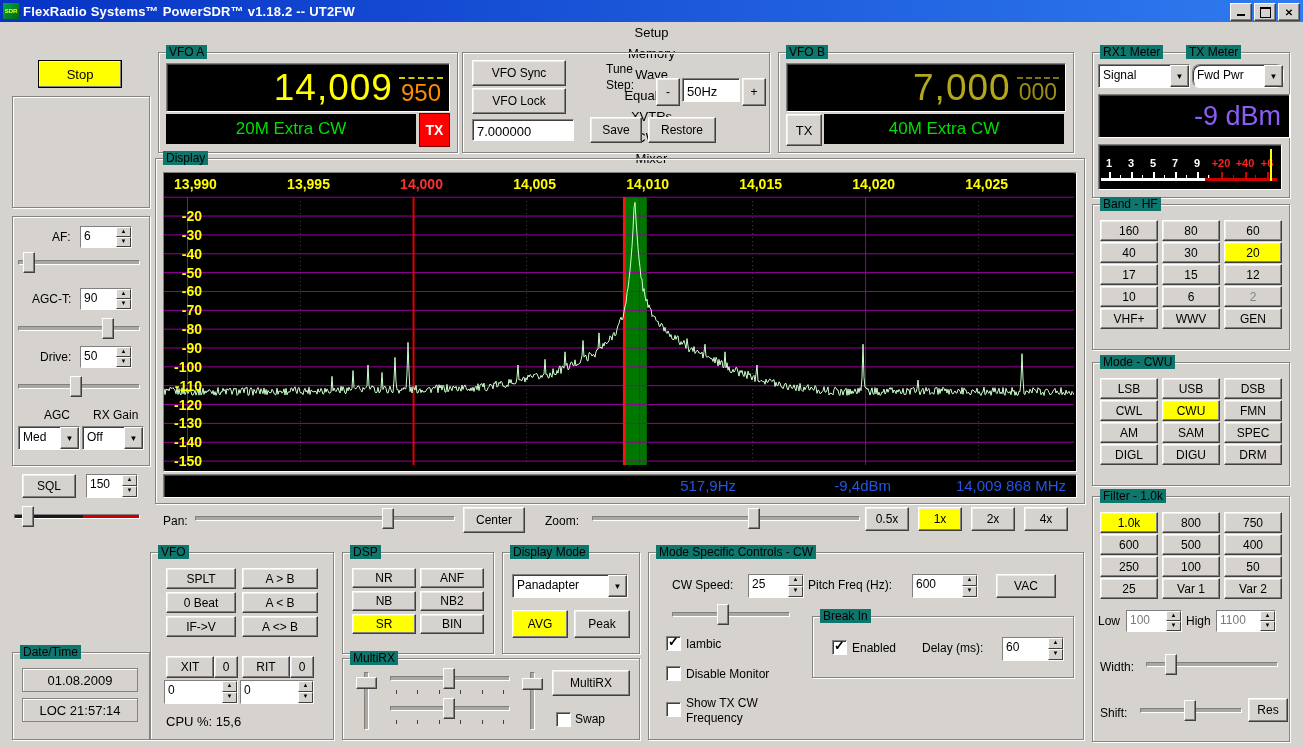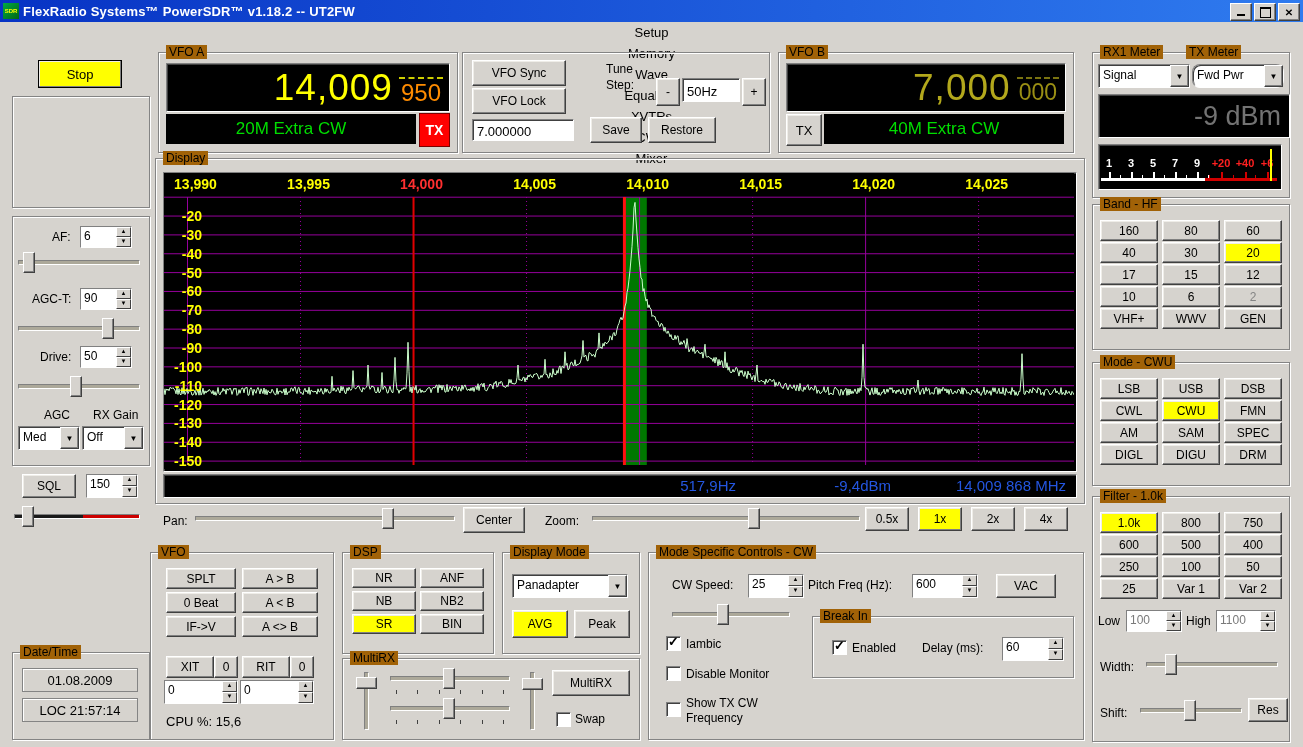--- a/index.html
+++ b/index.html
@@ -19,21 +19,21 @@
   #titlebtns{position:absolute;right:3px;top:3px;display:flex;}
   
   #menubar{position:absolute;left:0;top:22px;width:1303px;height:26px;display:flex;align-items:center;flex-direction:column;}
   .menu-item{padding:3px 11px;font-size:13px;}
   .btn{background:#d6d3ce;border:1px solid;border-color:#ffffff #404040 #404040 #ffffff;
     box-shadow:inset -1px -1px #808080, inset 1px 1px #efede8;
     display:flex;align-items:center;justify-content:center;font-size:12px;}
   .btn.active{background:#ffff00;}
   .btn.disabled{color:#848484;}
   .gb{position:absolute;border:1px solid #848484;box-shadow:inset 1px 1px #ffffff,1px 1px 0 #ffffff;}
-  .gb>.lg{position:absolute;top:-8px;left:7px;background:#a16207;padding:0 3px;font-size:12px;white-space:nowrap;text-align:right;}
+  .gb>.lg{position:absolute;top:-8px;left:7px;background:#0f766e;padding:0 3px;font-size:12px;white-space:nowrap;text-align:right;}
   .lbl{position:absolute;font-size:12px;white-space:nowrap;}
   
   .grid{position:absolute;display:grid;}
   .g2{grid-template-columns:repeat(2,1fr);gap:4px 6px;}
   .g3{grid-template-columns:repeat(3,1fr);gap:1px 4px;}
   .g4{grid-template-columns:repeat(4,1fr);gap:0 9px;}
   
   .spin{position:absolute;display:flex;background:#fff;border:1px solid;border-color:#808080 #fff #fff #808080;box-shadow:inset 1px 1px #404040;}
   .spin .v{flex:1;padding:2px 0 0 3px;font-size:12px;background:#fff;}
   .spin .v.dim{color:#7a7a7a;}
@@ -69,21 +69,21 @@
      box-shadow:inset 1px 1px #404040;display:flex;align-items:center;justify-content:flex-end;}
   .fmain{font-size:37px;color:#ffff00;letter-spacing:1px;}
   .fsub{font-size:24px;color:#ff8c00;margin:8px 6px 0 6px;border-top:2px dashed #cccc00;padding:0 2px;}
   .fmainB{font-size:37px;color:#b3a81c;letter-spacing:1px;}
   .fsubB{font-size:23px;color:#9a8f14;margin:8px 6px 0 6px;border-top:2px dashed #7a7310;padding:0 2px;}
   .bandbar{position:absolute;background:#000;color:#00dd00;font-size:17px;display:flex;align-items:center;justify-content:center;}
   .txred{position:absolute;background:#ff0000;color:#fff;font-size:14px;font-weight:bold;
      display:flex;align-items:center;justify-content:center;border:1px solid #7a0000;}
   
   .blackbox{position:absolute;background:#000;border:1px solid;border-color:#808080 #fff #fff #808080;box-shadow:inset 1px 1px #404040;}
-  #meter-reading{color:#737373;font-size:27px;display:flex;align-items:center;justify-content:flex-end;padding-right:8px;}
+  #meter-reading{color:#8b5cf6;font-size:27px;display:flex;align-items:center;justify-content:flex-end;padding-right:8px;}
   
   .statustxt{position:absolute;color:#2456e0;font-size:15px;}
   .datebox{position:absolute;border:1px solid #848484;box-shadow:inset 1px 1px #fff;
      display:flex;align-items:center;justify-content:center;font-size:13px;}
 </style>
 </head>
 <body>
 
 <div id="app">
 

